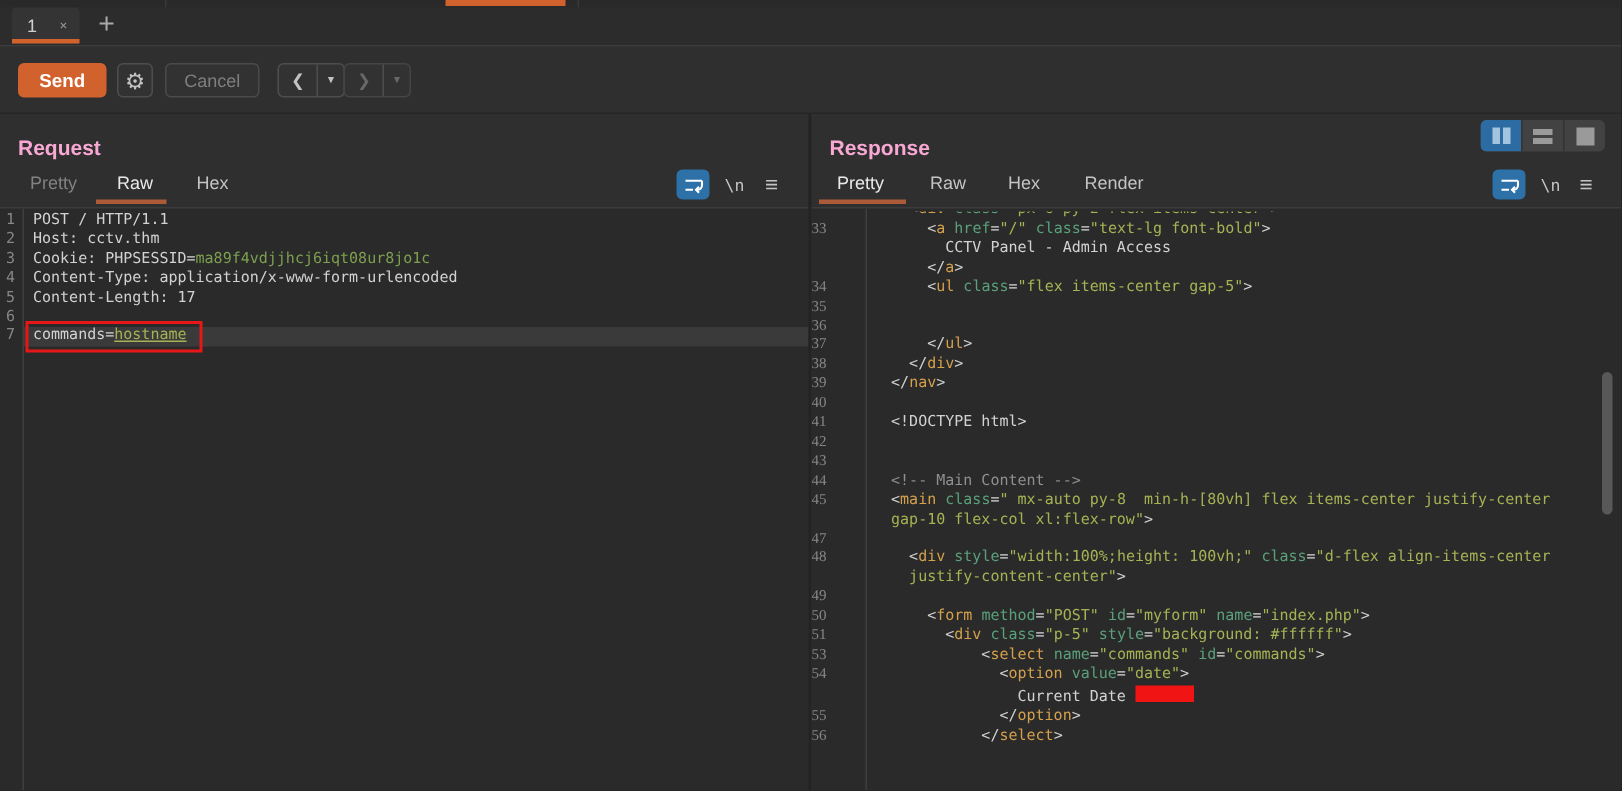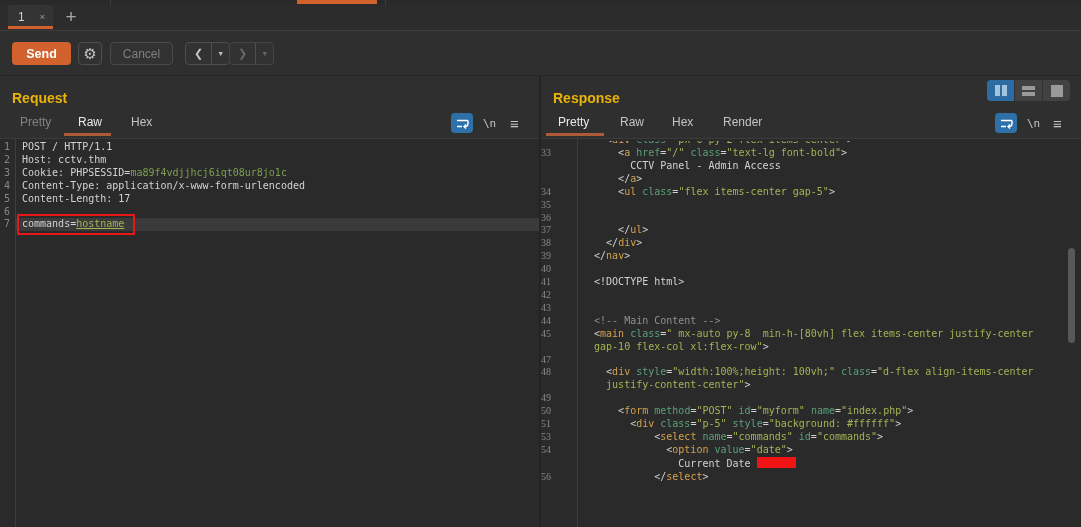--- a/index.html
+++ b/index.html
@@ -28,21 +28,21 @@
   .split{position:absolute;top:11px;height:23px;box-sizing:border-box;border:1px solid #4e4e4e;border-radius:4px;
          background:#323233;display:flex;align-items:stretch;}
   .split .main{display:flex;align-items:center;padding:0 8px;font-size:11px;}
   .split .dd{display:flex;align-items:center;padding:0 5px;font-size:7px;border-left:1px solid #4e4e4e;}
   .back{left:185px;} .back span{color:#c2c2c2;}
   .fwd{left:229px;border-color:#454546;} .fwd span{color:#686868;}
   
   .panel{position:absolute;top:76px;bottom:0;background:#2f2f30;}
   .panel.req{left:0;width:539px;} .panel.resp{left:541px;width:540px;}
   .vdivider{position:absolute;left:539px;top:76px;width:2px;bottom:0;background:#232324;}
-  .ptitle{position:absolute;left:12px;top:14px;color:#eab308;font-size:14px;font-weight:bold;}
+  .ptitle{position:absolute;left:12px;top:14px;color:#f9a8d4;font-size:14px;font-weight:bold;}
   .subtabs{position:absolute;left:0;top:36px;width:100%;height:26px;}
   .stab{position:absolute;top:3px;font-size:12px;}
   .stab.dim{color:#828282;} .stab.on{color:#e9e9e9;} .stab.off{color:#c4c4c4;}
   .stab-under{position:absolute;top:21px;height:3px;background:var(--subtab-underline);}
   
   .wrapbtn{position:absolute;width:22px;height:20px;border-radius:4px;background:var(--icon-blue);
            display:flex;align-items:center;justify-content:center;}
   .nl{position:absolute;color:#c4c4c4;font-family:"DejaVu Sans Mono",monospace;font-size:11px;}
   .menu{position:absolute;color:#c4c4c4;font-size:15px;letter-spacing:-1px;}
   
@@ -206,19 +206,20 @@
           <div class="row"><span class="ln">47</span><span class="code"></span></div>
           <div class="row"><span class="ln">48</span><span class="code"><span class="tk-p">    &lt;</span><span class="tk-t">div</span><span class="tk-p"> </span><span class="tk-a">style</span><span class="tk-p">=</span><span class="tk-s">"width:100%;height: 100vh;"</span><span class="tk-p"> </span><span class="tk-a">class</span><span class="tk-p">=</span><span class="tk-s">"d-flex align-items-center</span></span></div>
           <div class="row"><span class="ln"></span><span class="code"><span class="tk-s">    justify-content-center"</span><span class="tk-p">&gt;</span></span></div>
           <div class="row"><span class="ln">49</span><span class="code"></span></div>
           <div class="row"><span class="ln">50</span><span class="code"><span class="tk-p">      &lt;</span><span class="tk-t">form</span><span class="tk-p"> </span><span class="tk-a">method</span><span class="tk-p">=</span><span class="tk-s">"POST"</span><span class="tk-p"> </span><span class="tk-a">id</span><span class="tk-p">=</span><span class="tk-s">"myform"</span><span class="tk-p"> </span><span class="tk-a">name</span><span class="tk-p">=</span><span class="tk-s">"index.php"</span><span class="tk-p">&gt;</span></span></div>
           <div class="row"><span class="ln"></span><span class="code"></span></div>
           <div class="row"><span class="ln">51</span><span class="code"><span class="tk-p">        &lt;</span><span class="tk-t">div</span><span class="tk-p"> </span><span class="tk-a">class</span><span class="tk-p">=</span><span class="tk-s">"p-5"</span><span class="tk-p"> </span><span class="tk-a">style</span><span class="tk-p">=</span><span class="tk-s">"background: #ffffff"</span><span class="tk-p">&gt;</span></span></div>
           <div class="row"><span class="ln">53</span><span class="code"><span class="tk-p">            &lt;</span><span class="tk-t">select</span><span class="tk-p"> </span><span class="tk-a">name</span><span class="tk-p">=</span><span class="tk-s">"commands"</span><span class="tk-p"> </span><span class="tk-a">id</span><span class="tk-p">=</span><span class="tk-s">"commands"</span><span class="tk-p">&gt;</span></span></div>
           <div class="row"><span class="ln">54</span><span class="code"><span class="tk-p">              &lt;</span><span class="tk-t">option</span><span class="tk-p"> </span><span class="tk-a">value</span><span class="tk-p">=</span><span class="tk-s">"date"</span><span class="tk-p">&gt;</span></span></div>
           <div class="row"><span class="ln"></span><span class="code"><span class="tk-p">                Current Date </span><span class="redact"></span></span></div>
+          <div class="row"><span class="ln">55</span><span class="code"><span class="tk-p">              &lt;/</span><span class="tk-t">option</span><span class="tk-p">&gt;</span></span></div>
           <div class="row"><span class="ln">56</span><span class="code"><span class="tk-p">            &lt;/</span><span class="tk-t">select</span><span class="tk-p">&gt;</span></span></div>
         </div>
       <div class="scrollthumb"></div>
     </div>
   </div>
 
 </div>
 
 </body></html>

